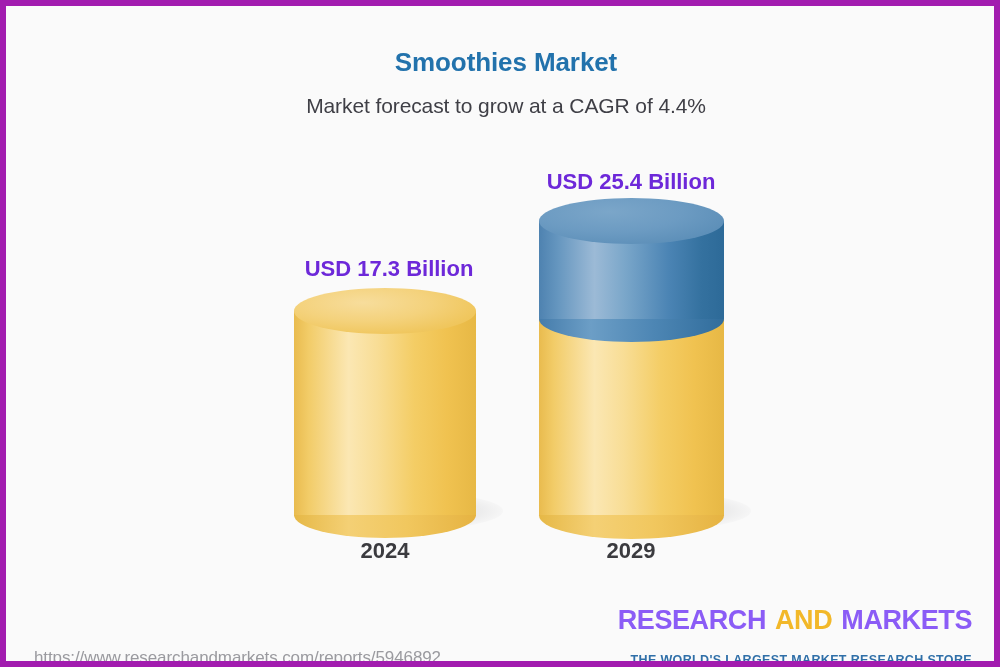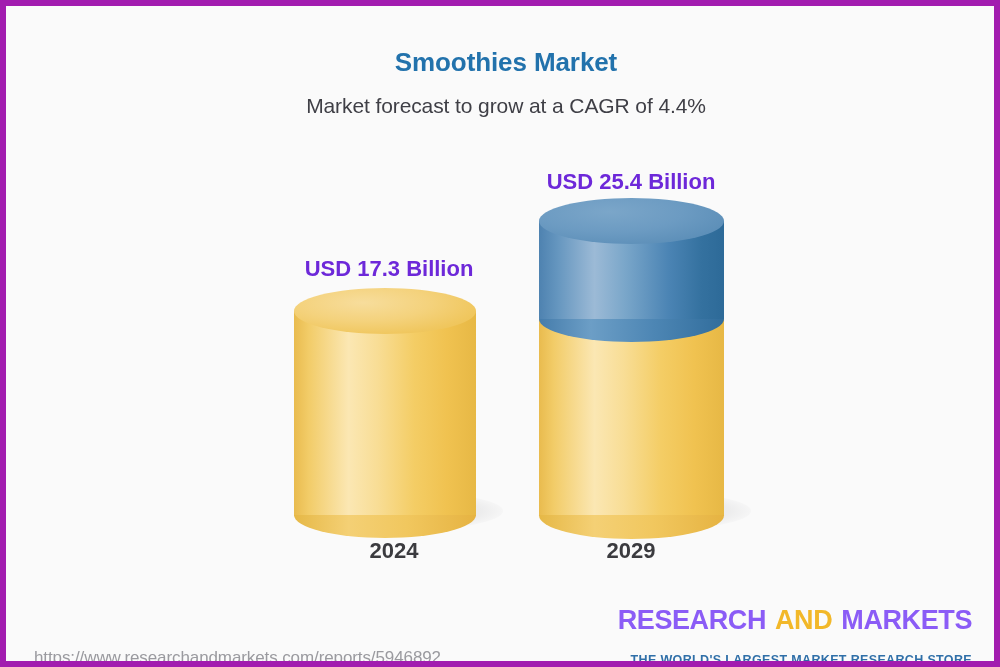--- a/index.html
+++ b/index.html
@@ -217,21 +217,21 @@
 
         <div class="seg-body fill-yellow-body" style="left:69px; top:305px; width:182px; height:205px;"></div>
 
         <div class="seg-cap fill-yellow-bottom" style="left:69px; top:486px; width:182px; height:46px;"></div>
 
         <div class="seg-body fill-yellow-body" style="left:69px; top:305px; width:182px; height:204px;"></div>
 
         <div class="seg-cap fill-yellow-top" style="left:69px; top:282px; width:182px; height:46px;"></div>
       </div>
 
-      <div class="category-label" style="left:9px; top:532px;text-align:center;">2024</div>
+      <div class="category-label" style="left:0; top:532px;text-align:center;">2024</div>
     </div>
 
     <div class="bar-group" style="left:465px; top:0;">
 
       <div class="value-label" style="left:0; top:163px;">USD 25.4 Billion</div>
 
       <div class="cylinder" style="left:0; top:0;">
 
         <div class="cyl-shadow" style="left:82px; top:486px; width:198px; height:38px;"></div>
 

